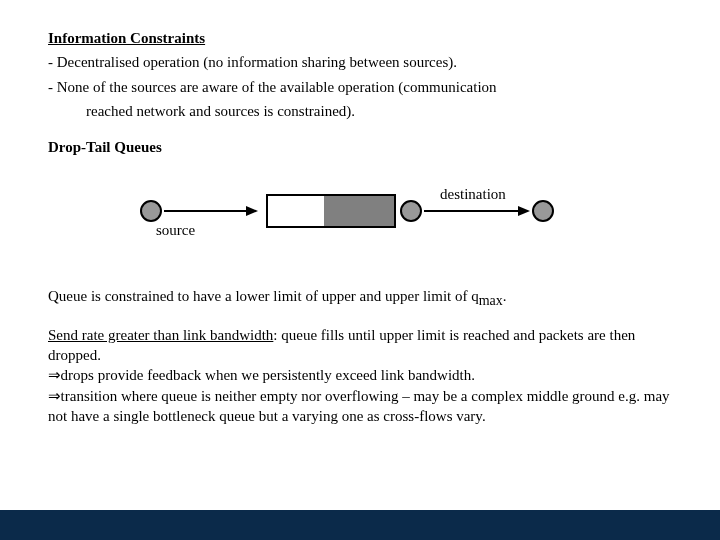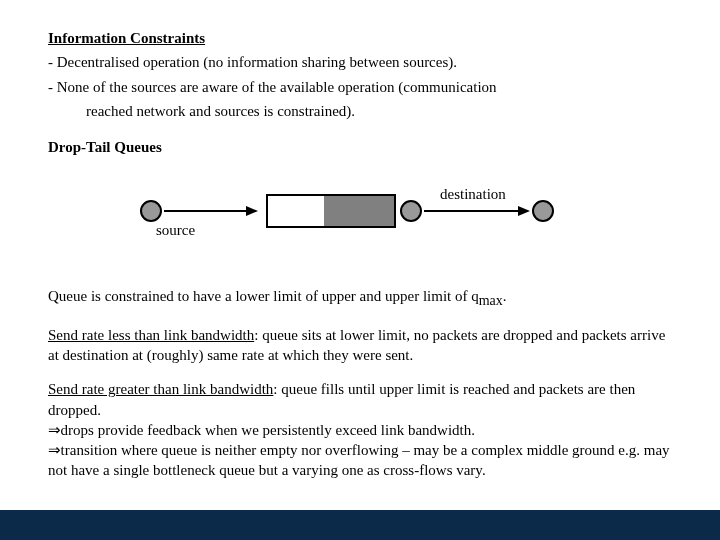--- a/index.html
+++ b/index.html
@@ -107,23 +107,20 @@
     <div class="node" style="left:352px; top:26px;"></div>
     <div class="arrow-line" style="left:376px; top:36px; width:94px;"></div>
     <div class="arrow-head" style="left:470px; top:32px;"></div>
     <div class="node" style="left:484px; top:26px;"></div>
   </div>
 
   <div class="para">
     <span>Queue is constrained to have a lower limit of upper and upper limit of q</span><span class="sub">max</span><span>.</span>
   </div>
 
-  <div class="block">
-    <span class="underline">Send rate less than link bandwidth</span><span>: queue sits at lower limit, no packets are dropped and packets arrive at destination at (roughly) same rate at which they were sent.</span>
-  </div>
 
   <div class="block">
     <span class="underline">Send rate greater than link bandwidth</span><span>: queue fills until upper limit is reached and packets are then dropped.</span>
     <div>⇒drops provide feedback when we persistently exceed link bandwidth.</div>
     <div>⇒transition where queue is neither empty nor overflowing – may be a complex middle ground e.g. may not have a single bottleneck queue but a varying one as cross-flows vary.</div>
   </div>
 
 </div>
 
 <div class="footer-bar"></div>

